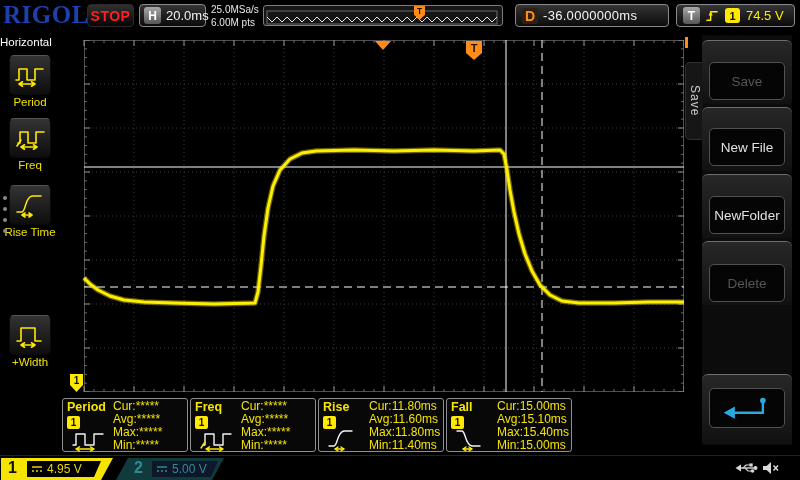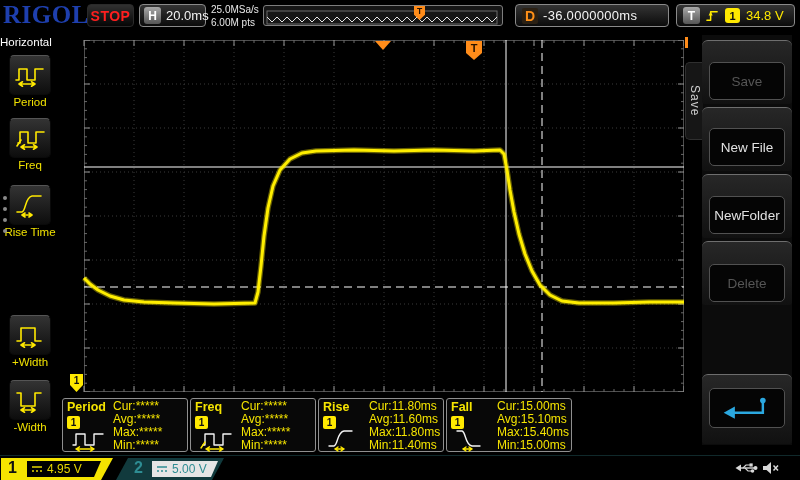--- a/index.html
+++ b/index.html
@@ -77,21 +77,21 @@
        clip-path:polygon(0 0,112px 0,100px 22px,0 22px);}
   .ch1 .num{position:absolute;left:7px;top:1px;color:#111;font-size:16px;font-weight:bold;}
   .chinner{position:absolute;left:26px;top:3px;width:74px;height:16px;background:#000;
            clip-path:polygon(0 0,100% 0,calc(100% - 7px) 100%,0 100%);
            display:flex;align-items:center;gap:4px;padding-left:4px;box-sizing:border-box;}
   .ch1 .chinner{color:#e6d600;}
   .chval{font-size:12px;}
   .ch2{left:116px;top:2px;width:108px;height:22px;background:#113a3d;
        clip-path:polygon(12px 0,108px 0,96px 22px,0 22px);}
   .ch2 .num{position:absolute;left:18px;top:1px;color:#2e8d93;font-size:16px;font-weight:bold;}
-  .ch2 .chinner{left:36px;width:66px;background:#e5e5e5;color:#2e8d93;}
+  .ch2 .chinner{left:36px;width:66px;background:#0f172a;color:#2e8d93;}
 </style>
 </head>
 <body>
 
 <div class="screen">
 
   <div class="abs logo">RIGOL</div>
 
   <div class="abs tbox stopbox">
     <span>STOP</span>
@@ -120,21 +120,21 @@
     <span class="dval">-36.0000000ms</span>
   </div>
 
   <div class="abs tbox trigbox">
     <span class="badge-gray">T</span>
     <svg width="13" height="15" viewBox="0 0 14 16">
       <path class="icon-yel" d="M1,13 H5 M5,13 V4 M5,4 H12"></path>
       <polygon points="2.8,8 7.2,8 5,3.6" fill="#ffe900"></polygon>
     </svg>
     <span class="badge-ch">1</span>
-    <span class="tlevel">34.8 V</span>
+    <span class="tlevel">74.5 V</span>
   </div>
 
   <div class="abs lmenu-title">Horizontal</div>
 
   <div class="abs litem" style="top:55px">
     <div class="lbtn">
       <svg width="30" height="26" viewBox="0 0 30 26">
         <path class="icon-yel" d="M1,18 h3 v-11 h8 v11 h8 v-11 h8"></path>
         <path class="icon-yel" d="M4,22 H20 M4,22 l3.5,-2.2 M4,22 l3.5,2.2 M20,22 l-3.5,-2.2 M20,22 l-3.5,2.2"></path>
       </svg>
@@ -167,29 +167,20 @@
   <div class="abs litem" style="top:315px">
     <div class="lbtn">
       <svg width="30" height="26" viewBox="0 0 30 26">
         <path class="icon-yel" d="M2,19 h4 v-13 h14 v13 h6"></path>
         <path class="icon-yel" d="M6,23 H20 M6,23 l3.5,-2.2 M6,23 l3.5,2.2 M20,23 l-3.5,-2.2 M20,23 l-3.5,2.2"></path>
       </svg>
     </div>
     <div class="llabel">+Width</div>
   </div>
 
-  <div class="abs litem" style="top:380px">
-    <div class="lbtn">
-      <svg width="30" height="26" viewBox="0 0 30 26">
-        <path class="icon-yel" d="M2,6 h4 v13 h14 v-13 h6"></path>
-        <path class="icon-yel" d="M6,23 H20 M6,23 l3.5,-2.2 M6,23 l3.5,2.2 M20,23 l-3.5,-2.2 M20,23 l-3.5,2.2"></path>
-      </svg>
-    </div>
-    <div class="llabel">-Width</div>
-  </div>
 
   <div class="abs pagedot" style="top:196px"></div>
   <div class="abs pagedot" style="top:207px"></div>
   <div class="abs pagedot" style="top:218px"></div>
   <div class="abs pagedot" style="top:229px"></div>
 
   <svg id="grat" class="abs" width="616" height="352" viewBox="-16 0 616 352">
       <line x1="50" y1="0" x2="50" y2="352" stroke="#3b3b3b" stroke-dasharray="1 3"></line>
       <line x1="100" y1="0" x2="100" y2="352" stroke="#3b3b3b" stroke-dasharray="1 3"></line>
       <line x1="150" y1="0" x2="150" y2="352" stroke="#3b3b3b" stroke-dasharray="1 3"></line>

